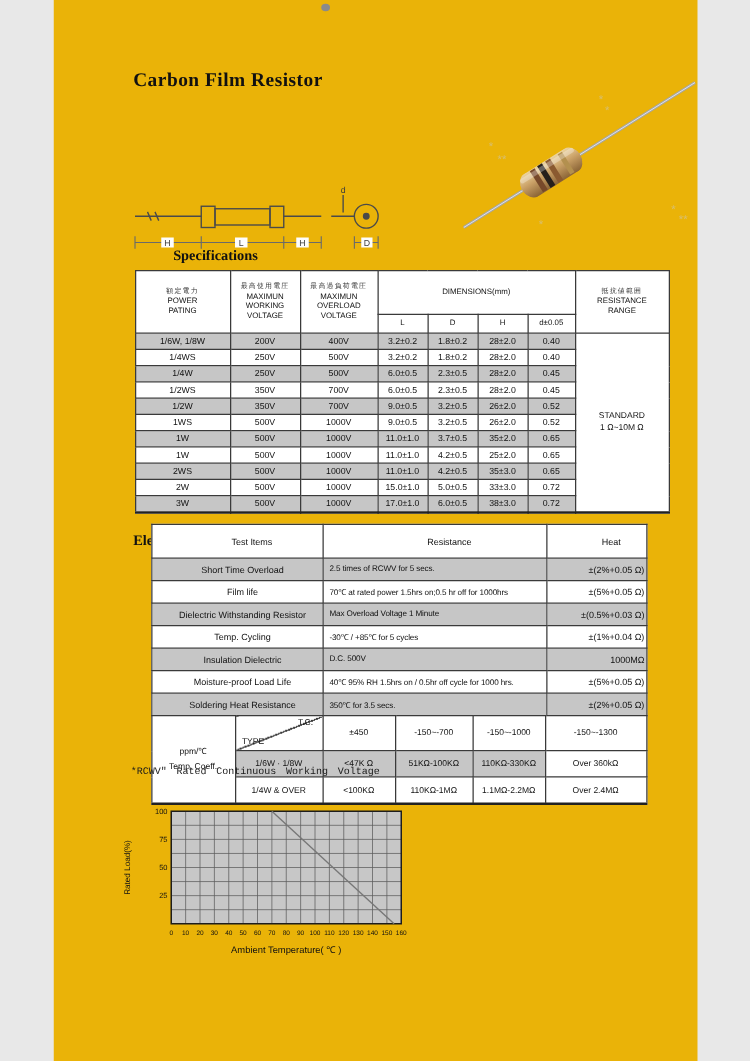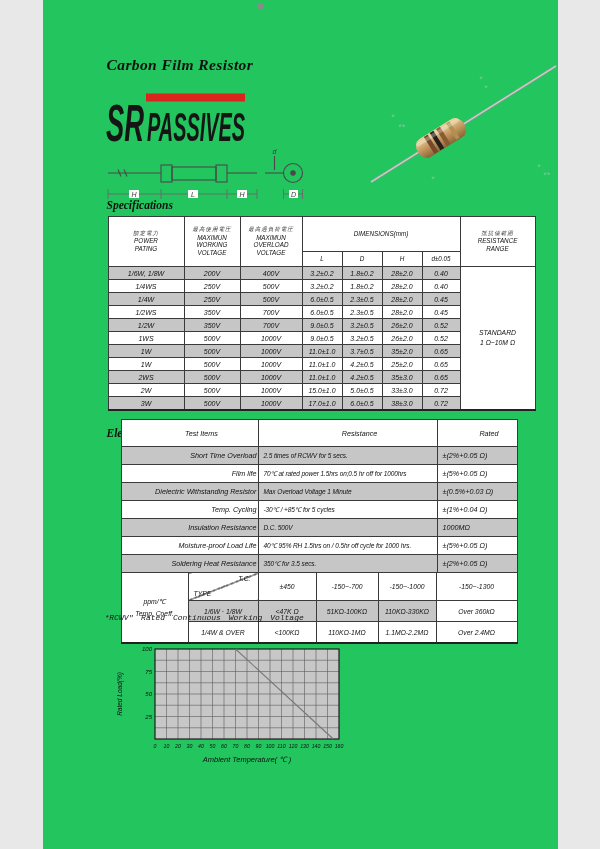--- a/index.html
+++ b/index.html
@@ -1,17 +1,17 @@
 <!DOCTYPE html>
 <html><head>
 <meta charset="utf-8">
 <style>
   html,body{margin:0;padding:0;}
   body{background:#e8e8e8;font-family:"Liberation Sans",sans-serif;}
-  .page{position:relative;width:515px;height:849px;background:#22c55e;margin:0 auto;overflow:hidden;color:#111;font-style:italic;}
+  .page{position:relative;width:515px;height:849px;background:#eab308;margin:0 auto;overflow:hidden;color:#111;}
   .hole{position:absolute;width:7px;height:6px;border-radius:50%;background:#8a8a8a;top:3px;}
   .doc-title{position:absolute;left:64px;top:56px;font-family:"Liberation Serif",serif;font-weight:bold;font-size:15.5px;letter-spacing:.4px;}
   .section-heading{position:absolute;left:64px;font-family:"Liberation Serif",serif;font-weight:bold;font-size:11.5px;}
   .logo-wrap{position:absolute;left:63px;top:92px;}
   .logo-wrap text{font-family:"Liberation Sans",sans-serif;fill:#151515;}
   .drawing-wrap{position:absolute;left:62px;top:146px;}
   .drawing-wrap text{font-family:"Liberation Sans",sans-serif;font-size:7px;fill:#3c3c3c;}
   .photo-wrap{position:absolute;left:298px;top:52px;}
   
   table{border-collapse:collapse;table-layout:fixed;background:#fff;}
@@ -21,55 +21,48 @@
   .spec .cjk{font-size:5.5px;letter-spacing:1px;color:#333;line-height:1.4;}
   .spec td{height:12px;text-align:center;padding:0 1px;}
   .spec tbody tr:nth-child(odd) td{background:#c6c6c6;}
   .spec td.res-cell{background:#fff !important;white-space:pre-line;font-size:6.8px;line-height:1.5;}
   .spec thead tr:first-child th{height:32px;}
   .spec thead tr:last-child th{height:12px;}
   .elec-wrap{position:absolute;left:78px;top:419px;}
   .elec{width:396px;font-size:7.2px;}
   .elec th{height:24px;font-size:7.2px;text-align:center;padding-left:25px;}
   .elec td{height:15px;}
-  .elec td:nth-child(1){text-align:right;padding-left:10px;margin-top:16px;}
+  .elec td:nth-child(1){text-align:center;padding-left:10px;margin-top:16px;}
   .elec td:nth-child(2){text-align:left;padding-left:5px;font-size:6.5px;letter-spacing:-.1px;white-space:nowrap;}
-  .elec td:nth-child(3){text-align:left;padding-left:5px;}
+  .elec td:nth-child(3){text-align:right;padding-left:5px;}
   .elec tbody tr:nth-child(odd) td{background:#c6c6c6;}
   .tc{width:396px;font-size:6.8px;margin-top:-1px;border-bottom:2px solid #222;}
   .tc td{text-align:center;}
   .tc tr:first-child td{height:25px;}
   .tc tr:nth-child(2) td,.tc tr:nth-child(3) td{height:18px;}
   .tc tr:nth-child(2) td{background:#c6c6c6;}
   .tc tr:nth-child(2) td:last-child{background:#fff;}
   .tc td.ppm{background:#fff;white-space:pre-line;line-height:1.7;}
   .tc td.diag{position:relative;background:linear-gradient(to bottom right,transparent 48.8%,#3a3a3a 48.8%,#3a3a3a 51.2%,transparent 51.2%);}
   .tc .corner-tc{position:absolute;top:2px;right:7px;}
   .tc .corner-type{position:absolute;bottom:3px;left:5px;}
   .note{position:absolute;left:62px;top:613px;font-family:"Liberation Mono",monospace;font-size:8px;word-spacing:3px;color:#1a1a1a;}
-  .chart-wrap{position:absolute;left:68px;top:639px;}
+  .chart-wrap{position:absolute;left:50px;top:639px;}
   .chart-wrap text{font-family:"Liberation Sans",sans-serif;}
 </style>
 </head>
 <body>
 
 <div class="page">
 
   <div class="hole" style="left:214px;"></div>
   <div class="hole" style="left:574px;"></div>
 
   <div class="doc-title">Carbon Film Resistor</div>
 
-  <div class="logo-wrap">
-    <svg width="140" height="50" viewBox="0 0 140 50">
-      <rect x="40" y="1.5" width="99" height="8" fill="#d9261c"></rect>
-      <text x="0" y="49" font-size="52" font-weight="bold" textLength="38" lengthAdjust="spacingAndGlyphs">SR</text>
-      <text x="41" y="49" font-size="41" font-weight="bold" textLength="98" lengthAdjust="spacingAndGlyphs">PASSIVES</text>
-    </svg>
-  </div>
 
   <div class="drawing-wrap">
     <svg width="200" height="58" viewBox="0 0 200 58">
       <g stroke="#4a4a4a" stroke-width="1.1" fill="none">
         <line x1="3" y1="27" x2="56" y2="27"></line>
         <line x1="13" y1="23.5" x2="16" y2="30.5"></line>
         <line x1="19" y1="23.5" x2="22" y2="30.5"></line>
         <rect x="56" y="19" width="11" height="17"></rect>
         <rect x="67" y="21" width="44" height="13"></rect>
         <rect x="111" y="19" width="11" height="17"></rect>
@@ -129,21 +122,21 @@
         <ellipse cx="19" cy="0" rx="8" ry="10.5" fill="url(#bodyg)"></ellipse>
         <rect x="-14" y="-10" width="4.5" height="20" fill="#77492a"></rect>
         <rect x="-7" y="-10.2" width="4.5" height="20.4" fill="#26201b"></rect>
         <rect x="0.5" y="-10" width="4.5" height="20" fill="#8a5a30"></rect>
         <rect x="12" y="-9.5" width="4" height="19" fill="#b3904f"></rect>
         <rect x="-25" y="-8.5" width="50" height="4" rx="2" fill="#ffffff" opacity="0.3"></rect>
       </g>
     </svg>
   </div>
 
-  <div class="section-heading" style="top:199px;">Specifications</div>
+  <div class="section-heading" style="top:199px;margin-left:32px;">Specifications</div>
 
   <table class="spec">
     <colgroup>
       <col style="width:76px">
         <col style="width:56px">
         <col style="width:62px">
       <col style="width:40px">
         <col style="width:40px">
         <col style="width:40px">
         <col style="width:38px">
@@ -282,21 +275,21 @@
     <table class="elec">
       <colgroup>
           <col style="width:137px">
           <col style="width:179px">
           <col style="width:80px">
         </colgroup>
       <thead>
         <tr>
           <th>Test Items</th>
           <th>Resistance</th>
-          <th>Rated</th>
+          <th>Heat</th>
         </tr>
       </thead>
       <tbody>
           <tr>
             <td>Short Time Overload</td>
             <td>2.5 times of RCWV for 5 secs.</td>
             <td>±(2%+0.05 Ω)</td>
           </tr>
           <tr>
             <td>Film life</td>
@@ -307,21 +300,21 @@
             <td>Dielectric Withstanding Resistor</td>
             <td>Max Overload Voltage 1 Minute</td>
             <td>±(0.5%+0.03 Ω)</td>
           </tr>
           <tr>
             <td>Temp. Cycling</td>
             <td>-30℃ / +85℃ for 5 cycles</td>
             <td>±(1%+0.04 Ω)</td>
           </tr>
           <tr>
-            <td>Insulation Resistance</td>
+            <td>Insulation Dielectric</td>
             <td>D.C. 500V</td>
             <td>1000MΩ</td>
           </tr>
           <tr>
             <td>Moisture-proof Load Life</td>
             <td>40℃ 95% RH 1.5hrs on / 0.5hr off cycle for 1000 hrs.</td>
             <td>±(5%+0.05 Ω)</td>
           </tr>
           <tr>
             <td>Soldering Heat Resistance</td>

